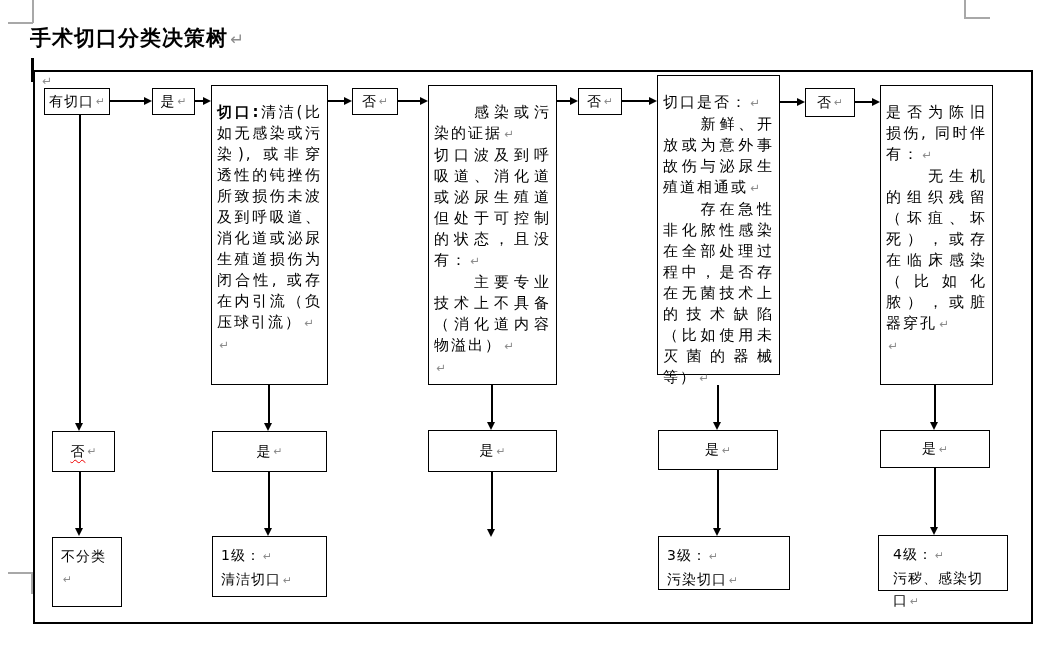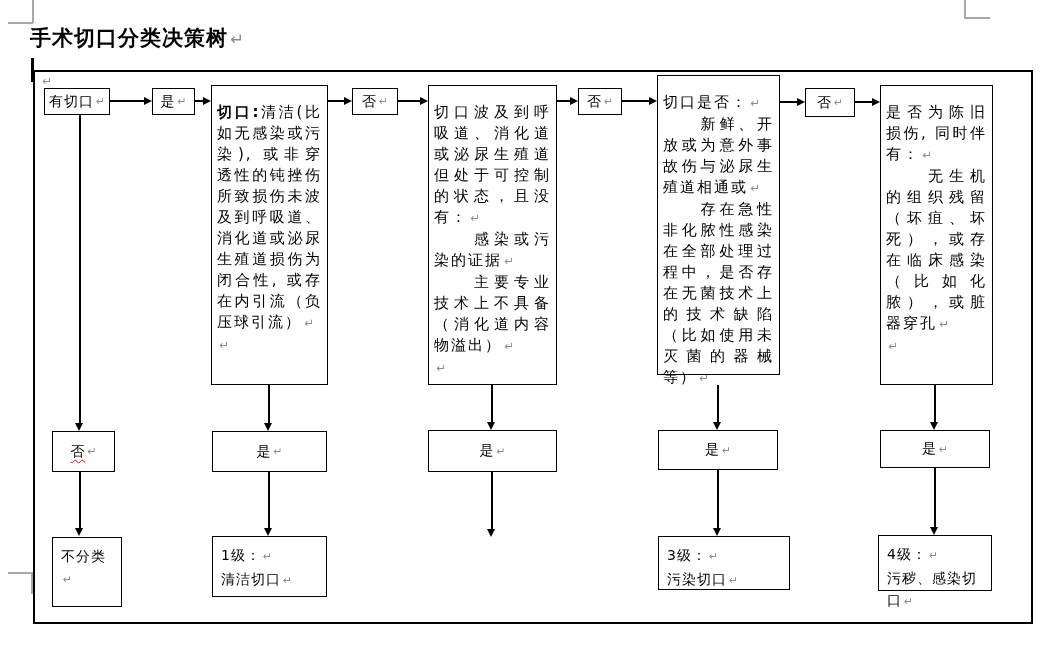--- a/index.html
+++ b/index.html
@@ -63,22 +63,22 @@
     <div class="para"><b>切口:</b><span>清洁(比如无感染或污染), 或非穿透性的钝挫伤所致损伤未波及到呼吸道、消化道或泌尿生殖道损伤为闭合性, 或存在内引流（负压球引流）</span><span class="pmark">↵</span></div>
     <div class="para"><span class="pmark">↵</span></div>
   </div>
 
   <div class="nbox ctr" style="left:352px;top:88px;width:46px;height:27px">
     <span>否</span>
       <span class="pmark">↵</span>
   </div>
 
   <div class="nbox big" style="left:428px;top:85px;width:129px;height:300px">
+      <div class="para"><span>　　感染或污染的证据</span><span class="pmark">↵</span></div>
       <div class="para"><span>切口波及到呼吸道、消化道或泌尿生殖道但处于可控制的状态，且没有：</span><span class="pmark">↵</span></div>
-      <div class="para"><span>　　感染或污染的证据</span><span class="pmark">↵</span></div>
       <div class="para"><span>　　主要专业技术上不具备（消化道内容物溢出）</span><span class="pmark">↵</span></div>
       <div class="para"><span></span><span class="pmark">↵</span></div>
     </div>
 
   <div class="nbox ctr" style="left:578px;top:88px;width:44px;height:27px">
     <span>否</span>
       <span class="pmark">↵</span>
   </div>
 
   <div class="nbox big" style="left:657px;top:75px;width:123px;height:300px">
@@ -123,21 +123,21 @@
     <div class="para"><span>不分类</span><span class="pmark">↵</span></div>
   </div>
   <div class="nbox res" style="left:212px;top:536px;width:115px;height:61px">
     <div class="para"><span>1级：</span><span class="pmark">↵</span></div>
     <div class="para"><span>清洁切口</span><span class="pmark">↵</span></div>
   </div>
   <div class="nbox res" style="left:658px;top:536px;width:132px;height:54px">
     <div class="para"><span>3级：</span><span class="pmark">↵</span></div>
     <div class="para"><span>污染切口</span><span class="pmark">↵</span></div>
   </div>
-  <div class="nbox res" style="left:878px;top:535px;width:114px;height:56px;padding:7px 8px">
+  <div class="nbox res" style="left:878px;top:535px;width:130px;height:56px;padding:7px 14px">
     <div class="para"><span>4级：</span><span class="pmark">↵</span></div>
     <div class="para"><span>污秽、感染切口</span><span class="pmark">↵</span></div>
   </div>
 
   <div class="ah" style="left:110px;top:100px;width:34px"></div>
   <div class="ah" style="left:195px;top:100px;width:8px"></div>
   <div class="ah" style="left:328px;top:100px;width:16px"></div>
   <div class="ah" style="left:398px;top:100px;width:22px"></div>
   <div class="ah" style="left:557px;top:100px;width:13px"></div>
   <div class="ah" style="left:622px;top:100px;width:27px"></div>

